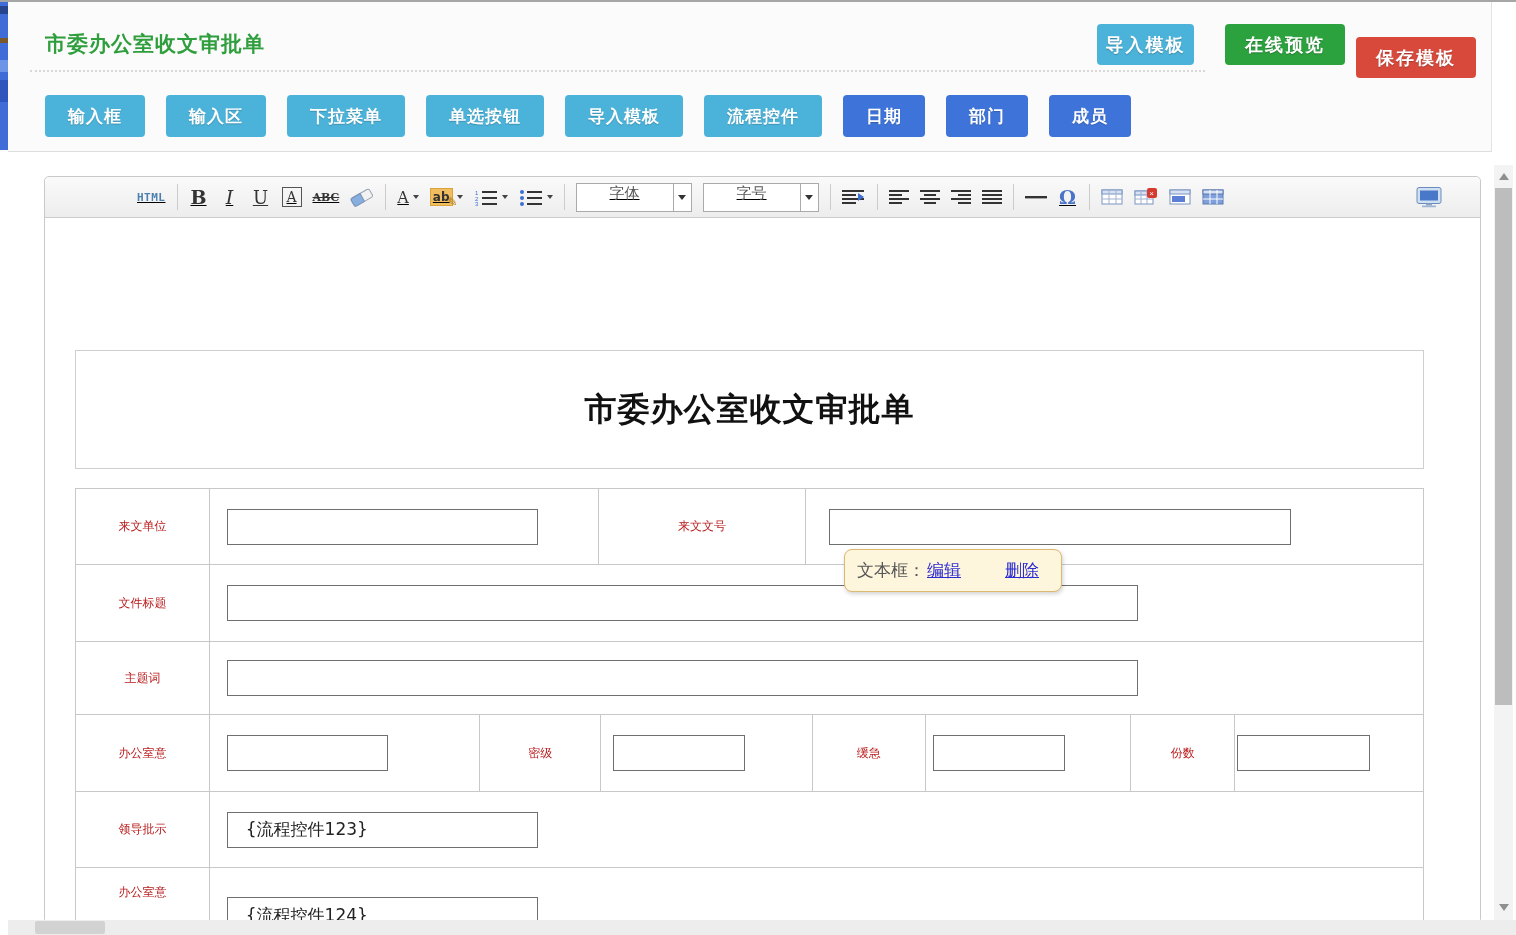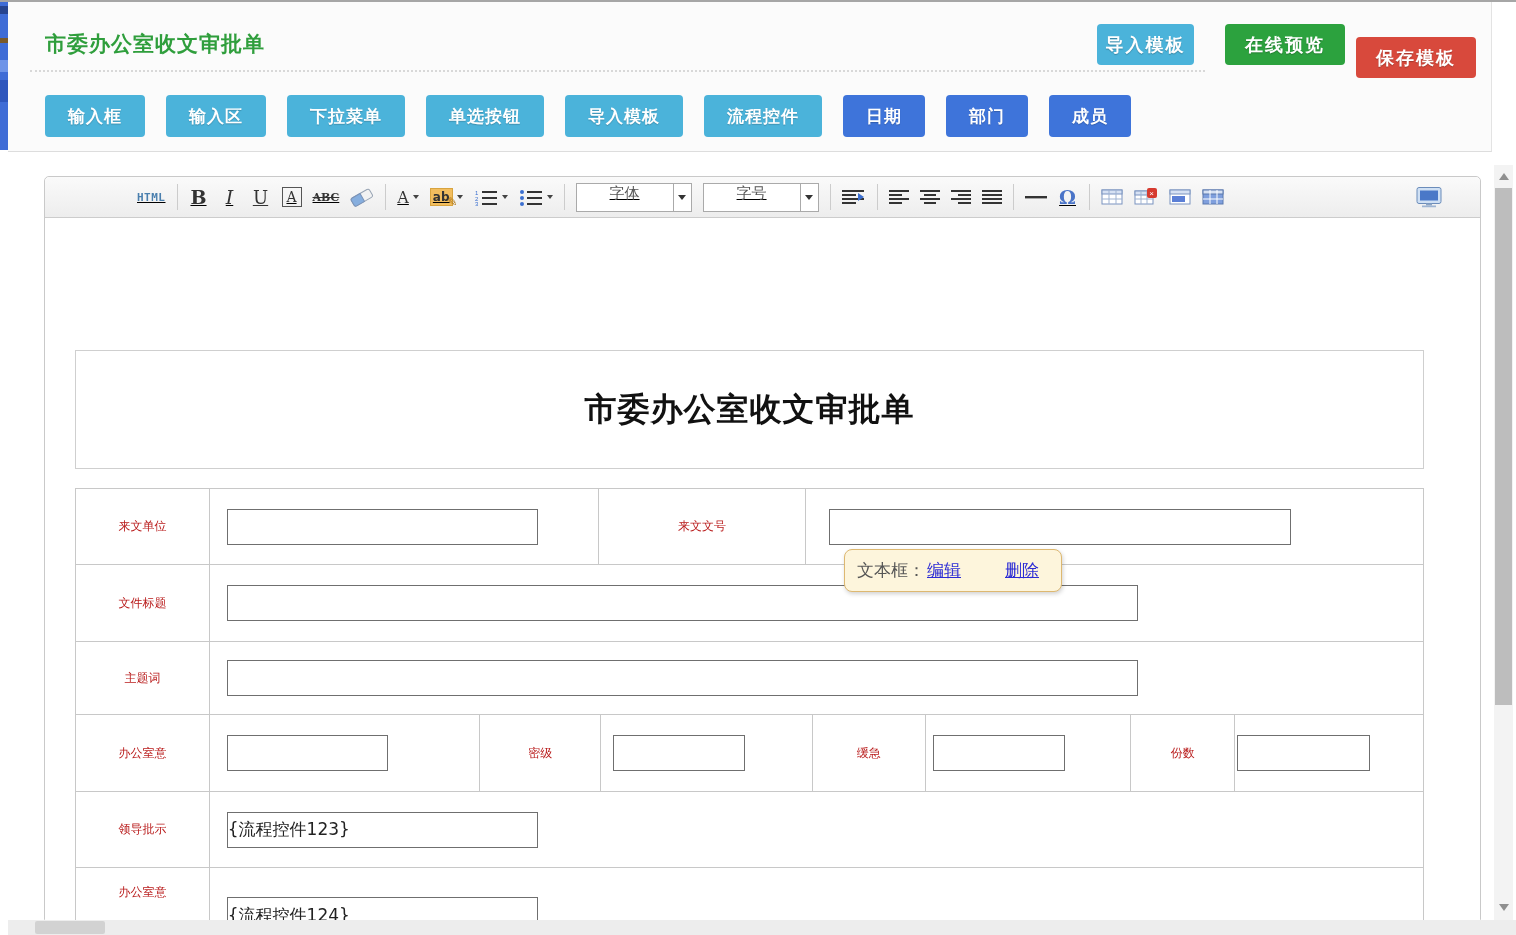--- a/index.html
+++ b/index.html
@@ -54,21 +54,21 @@
   .doc-title-box { position:absolute; left:30px; top:132px; width:1349px; height:119px; border:1px solid #cfcfcf; display:flex; align-items:center; justify-content:center; }
   .doc-title { font-size:32px; font-weight:bold; color:#111; letter-spacing:1px; }
 
   .ftable { position:absolute; left:30px; top:270px; width:1349px; border:1px solid #c8c8c8; }
   .trow { display:flex; border-top:1px solid #c8c8c8; }
   .trow:first-child { border-top:none; }
   .tcell { border-left:1px solid #c8c8c8; display:flex; align-items:center; }
   .tcell:first-child { border-left:none; }
   .lbl { justify-content:center; font-size:12px; color:#b91c1c; }
   .tinput { height:36px; background:#fff; border:1px solid #6f6f6f; display:flex; align-items:center; font-size:17px; color:#222; }
-  .tinput.with-text { padding-left:0; }
+  .tinput.with-text { padding-left:18px; }
 
   
   .ctx-tip { position:absolute; left:783px; top:331px; width:218px; height:43px; background:#fdf5dc; border:1px solid #ddb871; border-radius:8px; box-shadow:1px 2px 4px rgba(0,0,0,.18); display:flex; align-items:center; padding-left:12px; z-index:5;margin-left:16px; }
   .ctx-tip .cap { font-size:17px; color:#555; }
   .ctx-tip a { font-size:17px; color:#2b2bd5; text-decoration:underline; cursor:pointer; }
   .ctx-tip .edit { margin-left:2px; }
   .ctx-tip .del { margin-left:44px; }
 
   
   .vscroll { position:absolute; left:1494px; top:165px; width:19px; height:755px; background:#f3f3f3; }

